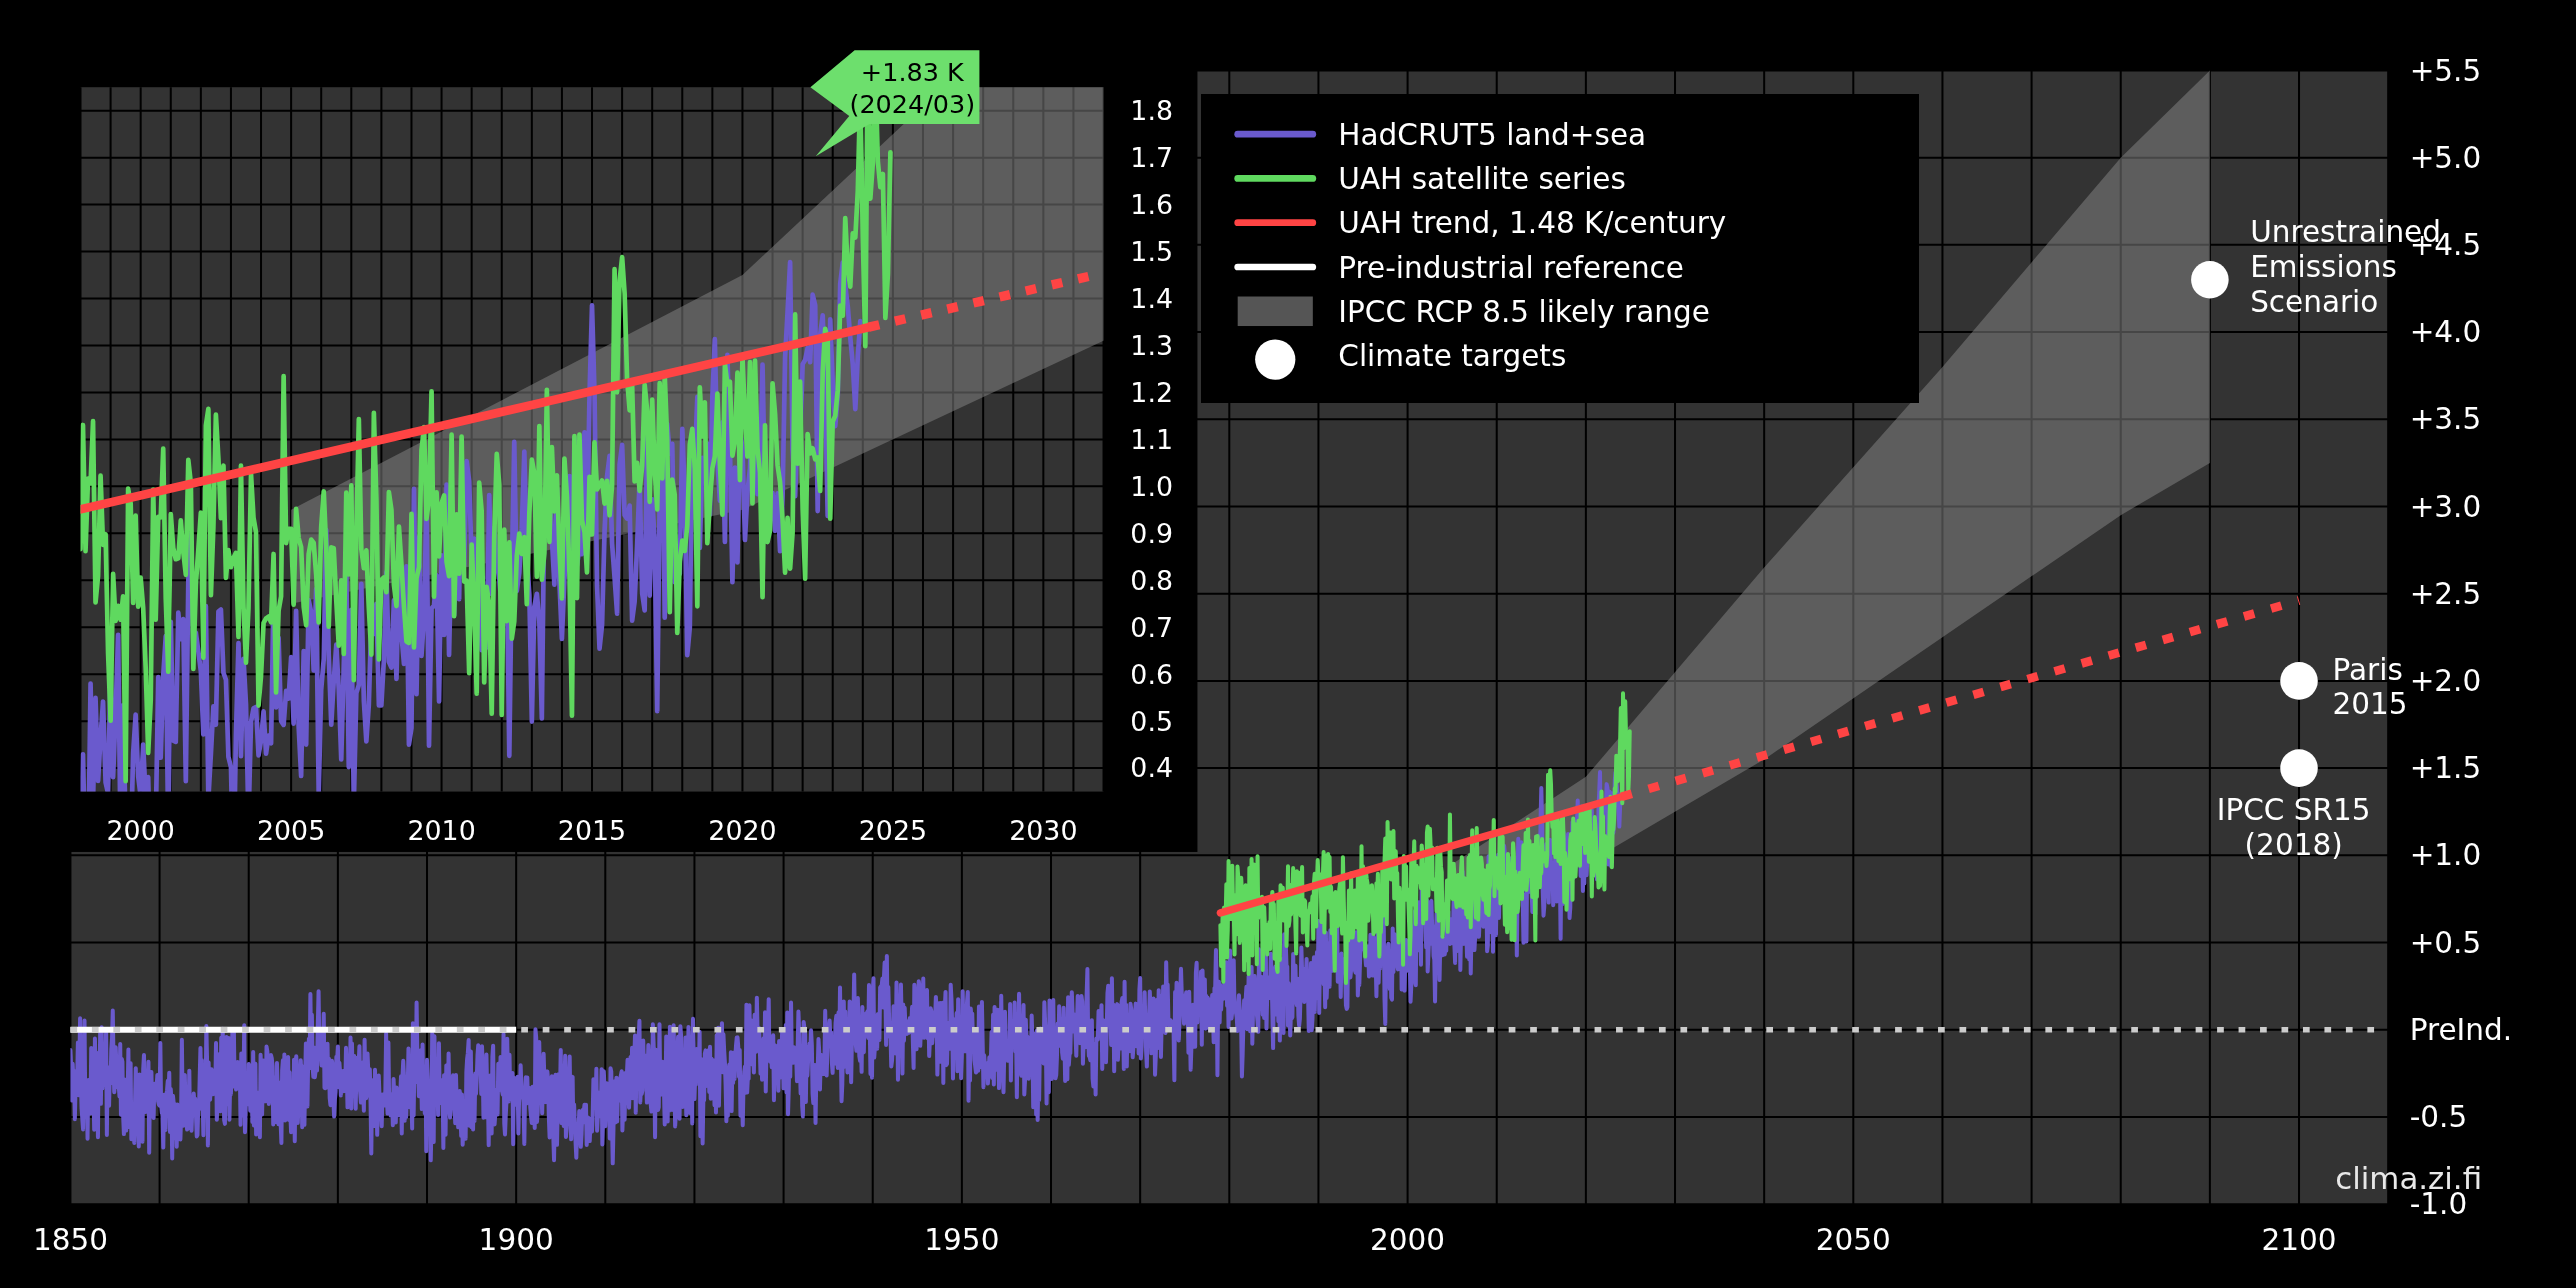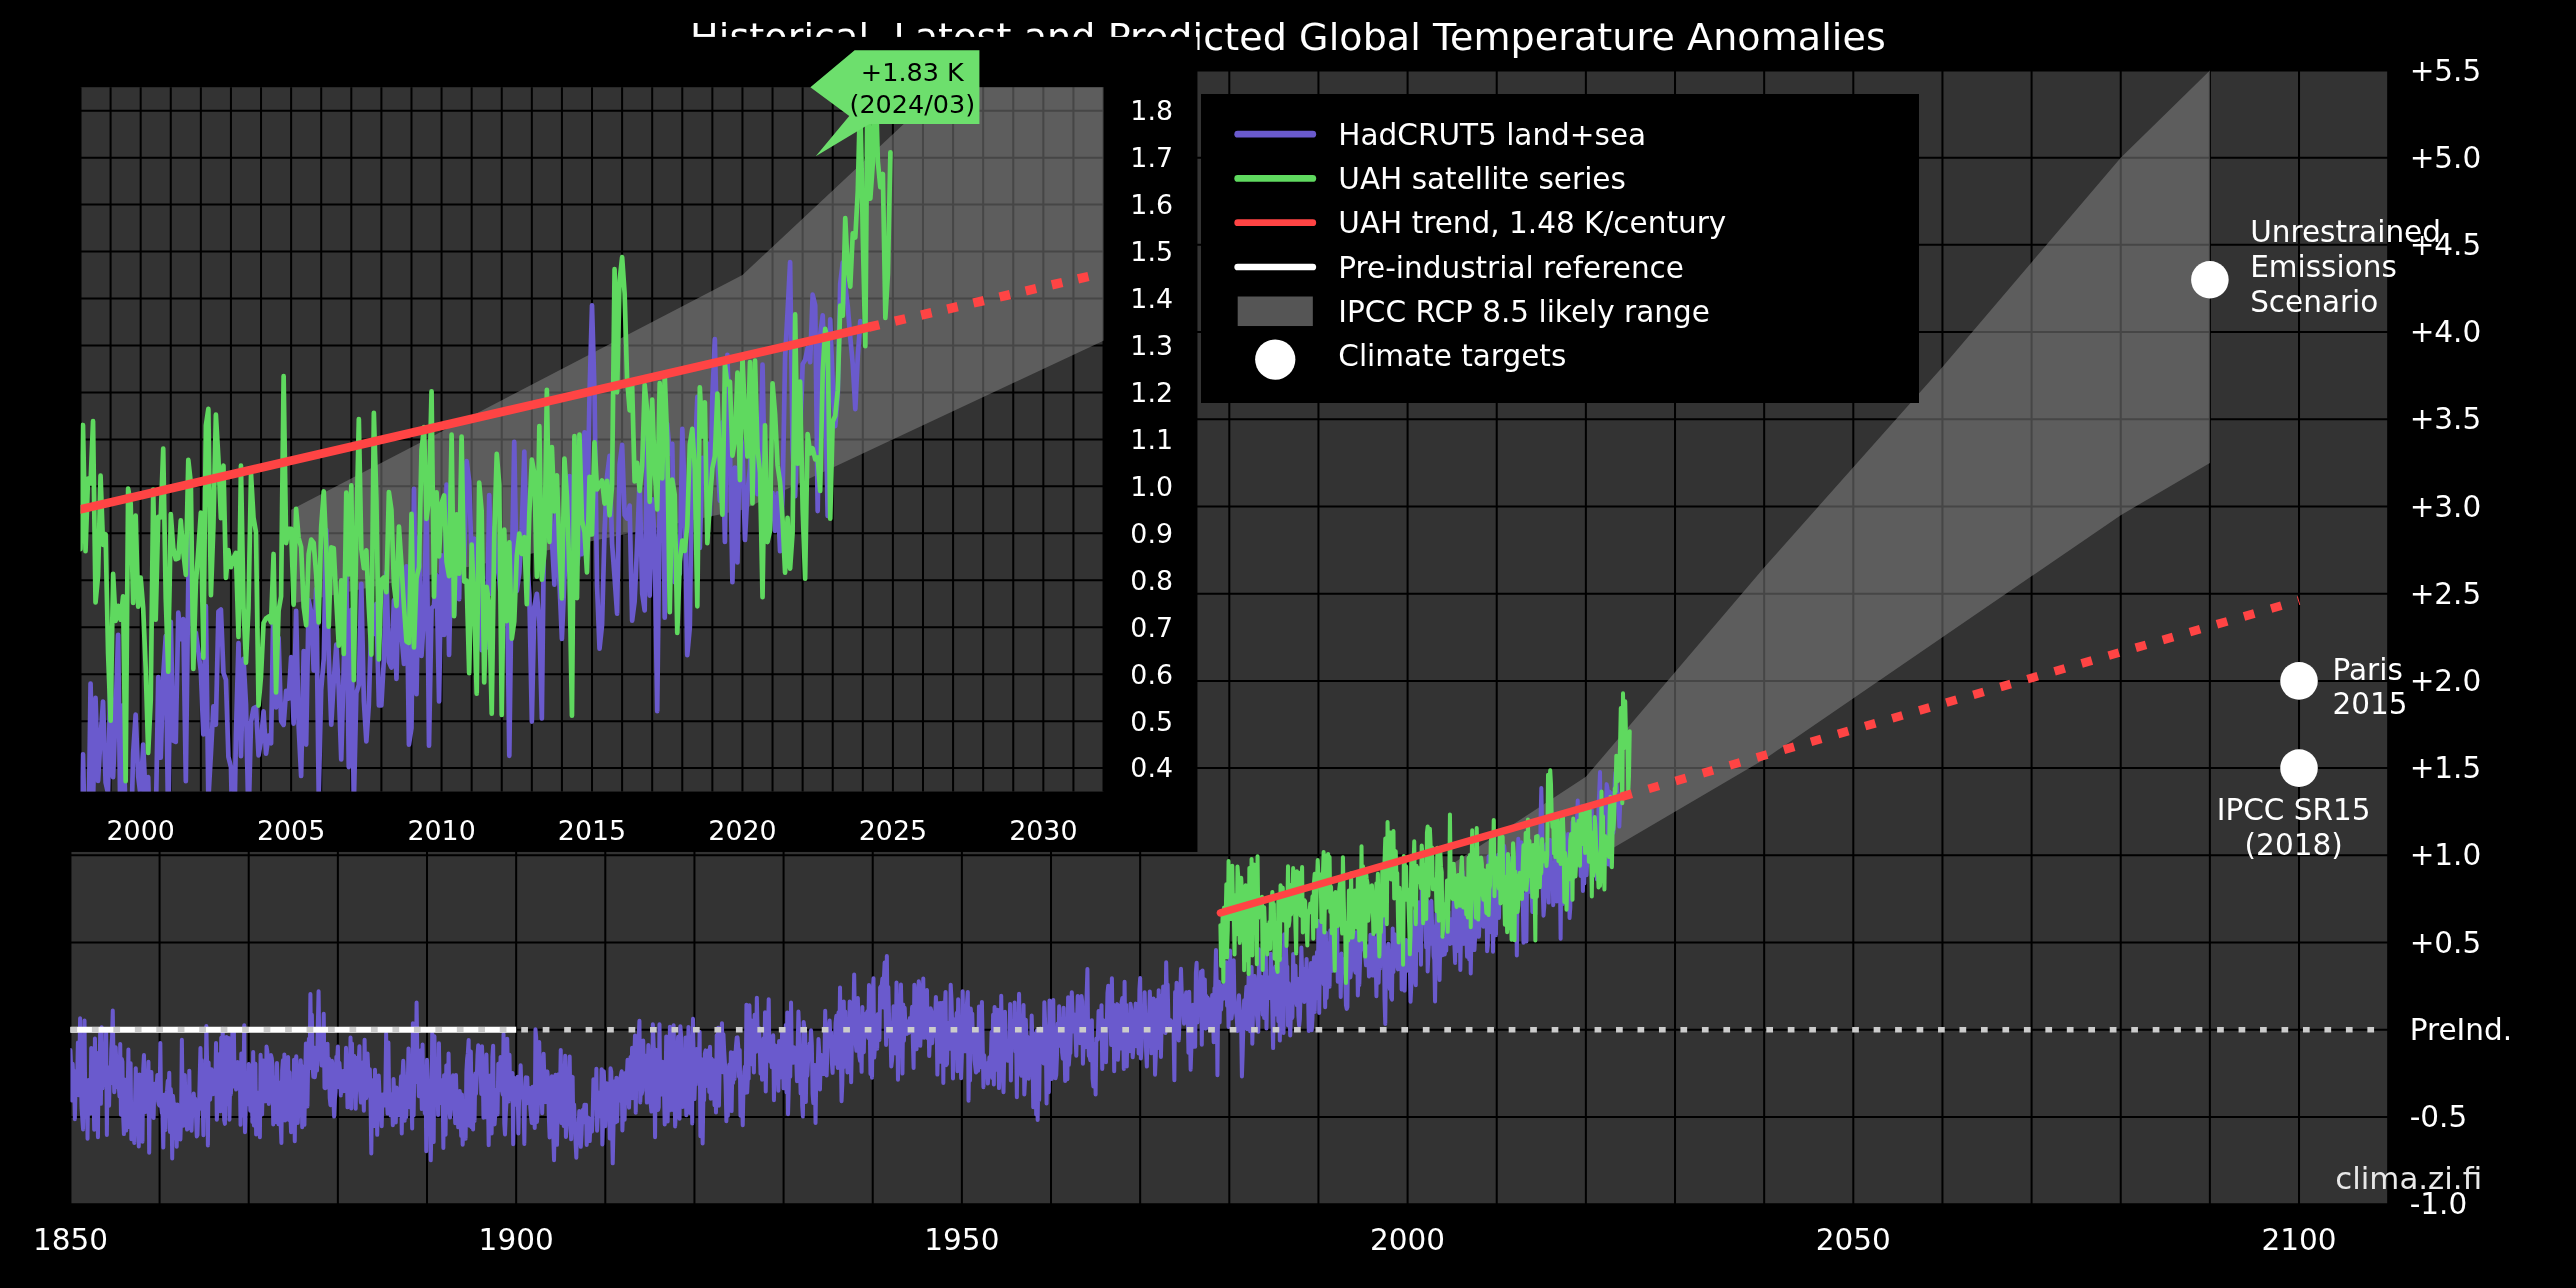--- a/index.html
+++ b/index.html
@@ -15,21 +15,20 @@
   .legtxt{font-size:44px;fill:#fff;}
   .anntxt{font-size:44px;fill:#fff;}
   .wmk{font-size:46px;fill:#e8e8e8;}
   .badgetxt{font-size:38px;fill:#000;}
   .legbox{position:absolute;left:1201px;top:94px;width:718px;height:309px;background:#000;}
 </style>
 </head>
 <body>
 
 <div class="root">
-  <div class="ttl">Historical, Latest and Predicted Global Temperature Anomalies</div>
   <svg id="stage" width="2576" height="1288" viewBox="0 0 3840 1920">
       <rect x="105" y="105" width="3455" height="1690" fill="#333333"></rect>
       <g>
         <line x1="105" y1="105" x2="105" y2="1795" stroke="#000" stroke-width="3"></line>
         <line x1="237.8846153846154" y1="105" x2="237.8846153846154" y2="1795" stroke="#000" stroke-width="3"></line>
         <line x1="370.7692307692308" y1="105" x2="370.7692307692308" y2="1795" stroke="#000" stroke-width="3"></line>
         <line x1="503.6538461538462" y1="105" x2="503.6538461538462" y2="1795" stroke="#000" stroke-width="3"></line>
         <line x1="636.5384615384615" y1="105" x2="636.5384615384615" y2="1795" stroke="#000" stroke-width="3"></line>
         <line x1="769.4230769230769" y1="105" x2="769.4230769230769" y2="1795" stroke="#000" stroke-width="3"></line>
         <line x1="902.3076923076924" y1="105" x2="902.3076923076924" y2="1795" stroke="#000" stroke-width="3"></line>

